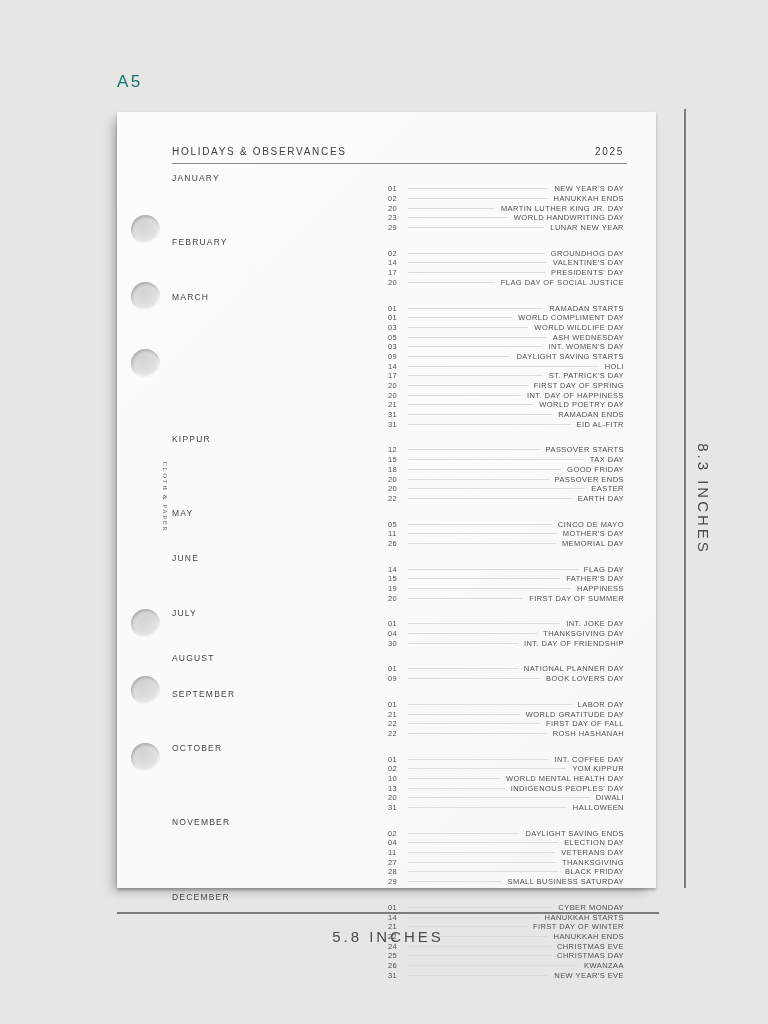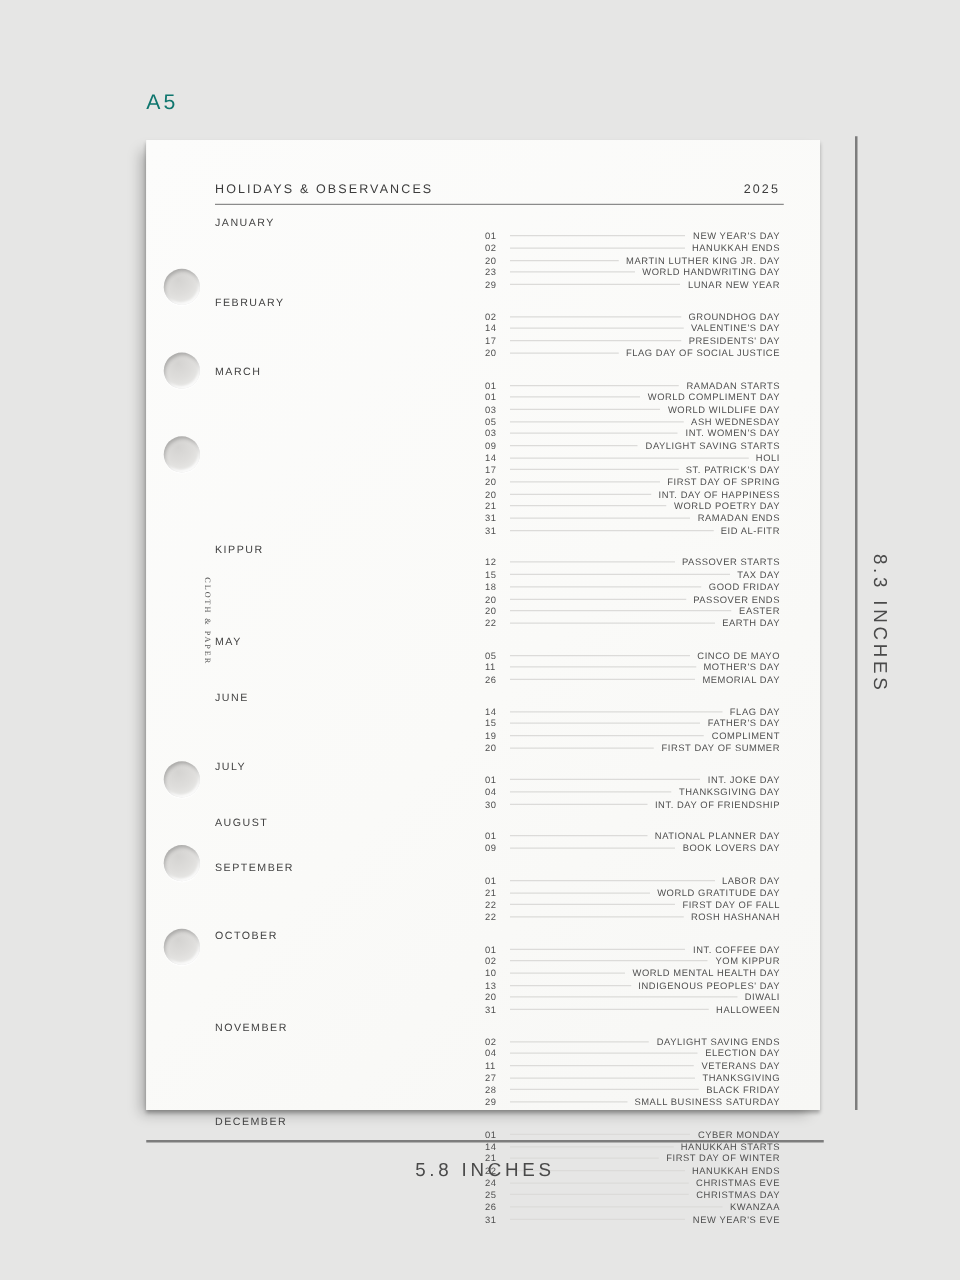--- a/index.html
+++ b/index.html
@@ -348,21 +348,21 @@
 
   <div class="entry">
     <span class="entry-date">15</span>
     <span class="leader"></span>
     <span class="entry-name">FATHER'S DAY</span>
   </div>
 
   <div class="entry">
     <span class="entry-date">19</span>
     <span class="leader"></span>
-    <span class="entry-name">COMPLIMENT</span>
+    <span class="entry-name">HAPPINESS</span>
   </div>
 
   <div class="entry">
     <span class="entry-date">20</span>
     <span class="leader"></span>
     <span class="entry-name">FIRST DAY OF SUMMER</span>
   </div>
 </div>
   </div>
 

